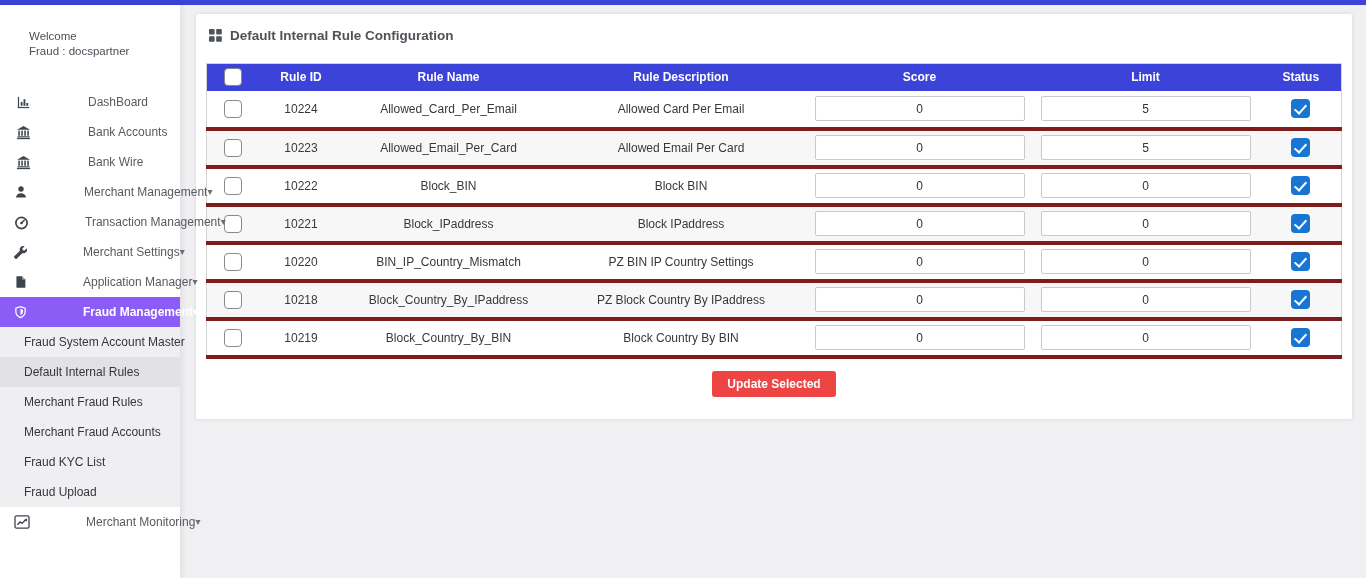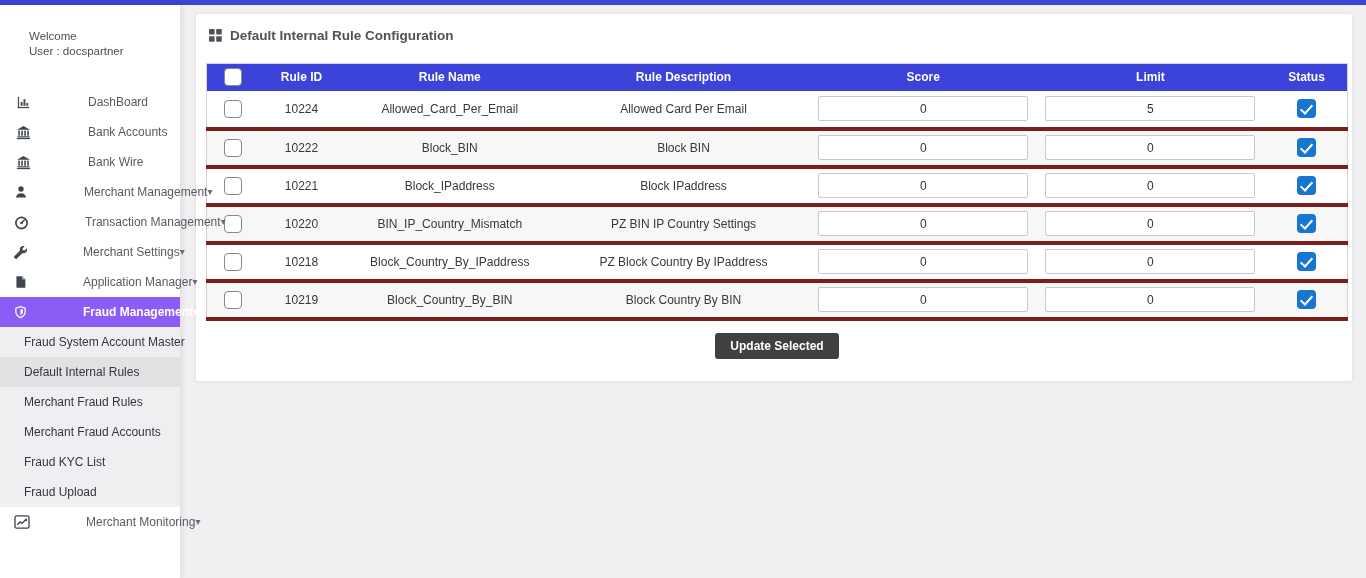--- a/index.html
+++ b/index.html
@@ -25,21 +25,21 @@
   .nav-item.active { background: #8b5cf6; color: #ffffff; }
   .nav-item.active .nav-icon { color: #ffffff; }
   .nav-item.active .nav-label { font-weight: bold; }
   .nav-item.active .caret { color: #ffffff; }
   .submenu { background: #efeff1; }
   .sub-item { height: 30px; line-height: 30px; padding-left: 24px; font-size: 12px; color: #33373c; cursor: pointer; white-space: nowrap; }
   .sub-item.active { background: #e2e2e4; }
 
   
   .main { flex: 1; padding: 9px 14px 0 16px; }
-  .card { background: #ffffff; box-shadow: 0 0 4px rgba(0,0,0,0.10); border-radius: 2px; padding: 10px 4px 22px 10px; }
+  .card { background: #ffffff; box-shadow: 0 0 4px rgba(0,0,0,0.10); border-radius: 2px; padding: 10px 10px 22px 10px; }
   .card-title { display: flex; align-items: center; gap: 8px; margin: 4px 0 20px 3px; font-size: 13.5px; font-weight: bold; color: #4e5358; }
   .card-title svg { display: block; }
 
   table.rules { width: 100%; border-collapse: collapse; table-layout: fixed; font-size: 12px; color: #35393d; border: 1px solid #d4d4d6; }
   table.rules thead th { background: #3b43d8; color: #ffffff; height: 27px; font-weight: bold; font-size: 12px; text-align: center; margin-top: 36px; }
   table.rules tbody td { height: 38px; text-align: center; border-bottom: 4px solid #7f1d1d; vertical-align: middle; }
   table.rules tbody tr:nth-child(even) { background: #f7f7f8; }
 
   .col-select { width: 52px; } .col-id { width: 85px; } .col-name { width: 210px; }
   .col-desc { width: 255px; } .col-score { width: 222px; } .col-limit { width: 230px; } .col-status { width: 81px; }
@@ -55,36 +55,36 @@
   input.status-check {
     appearance: none; -webkit-appearance: none; width: 19px; height: 19px;
     border-radius: 4px; background: #bbb; cursor: pointer; position: relative; vertical-align: middle; border: none;
   }
   input.status-check:checked { background: #1676d2; }
   input.status-check:checked::after {
     content: ""; position: absolute; left: 6px; top: 2.5px; width: 5px; height: 10px;
     border: solid #ffffff; border-width: 0 2.5px 2.5px 0; transform: rotate(42deg);
   }
   .btn-update {
-    display: block; margin: 12px auto 0; background: #404040; color: #ffffff; border: none;
+    display: block; margin: 12px auto 0; background: #ef4444; color: #ffffff; border: none;
     border-radius: 3px; padding: 6px 15px; font-size: 12px; font-weight: bold; cursor: pointer;
     font-family: "Liberation Sans", sans-serif;
   }
 </style>
 </head>
 <body>
 
 <div class="topbar"></div>
 
 <div class="layout">
 
   <div class="sidebar">
     <div class="welcome">
       <div>Welcome</div>
-      <div>User : docspartner</div>
+      <div>Fraud : docspartner</div>
     </div>
 
     <div class="nav">
 
       <div class="nav-item">
         <span class="nav-icon">
           <svg width="15" height="15" viewBox="0 0 16 16">
               <path fill="currentColor" d="M2 2h1.3v12H2z"></path>
               <path fill="currentColor" d="M2 12.7h12V14H2z"></path>
               <rect x="5" y="7.5" width="2" height="4" fill="currentColor"></rect>
@@ -244,20 +244,29 @@
   <tr>
     <td><input type="checkbox" class="row-check" style=""></td>
     <td>10224</td>
     <td>Allowed_Card_Per_Email</td>
     <td>Allowed Card Per Email</td>
     <td><input type="text" class="num-input" value="0" style=""></td>
     <td><input type="text" class="num-input" value="5" style=""></td>
     <td><input type="checkbox" class="status-check" checked="" style=""></td>
   </tr>
 
+  <tr>
+    <td><input type="checkbox" class="row-check" style=""></td>
+    <td>10223</td>
+    <td>Allowed_Email_Per_Card</td>
+    <td>Allowed Email Per Card</td>
+    <td><input type="text" class="num-input" value="0" style=""></td>
+    <td><input type="text" class="num-input" value="5" style=""></td>
+    <td><input type="checkbox" class="status-check" checked="" style=""></td>
+  </tr>
 
   <tr>
     <td><input type="checkbox" class="row-check" style=""></td>
     <td>10222</td>
     <td>Block_BIN</td>
     <td>Block BIN</td>
     <td><input type="text" class="num-input" value="0" style=""></td>
     <td><input type="text" class="num-input" value="0" style=""></td>
     <td><input type="checkbox" class="status-check" checked="" style=""></td>
   </tr>

